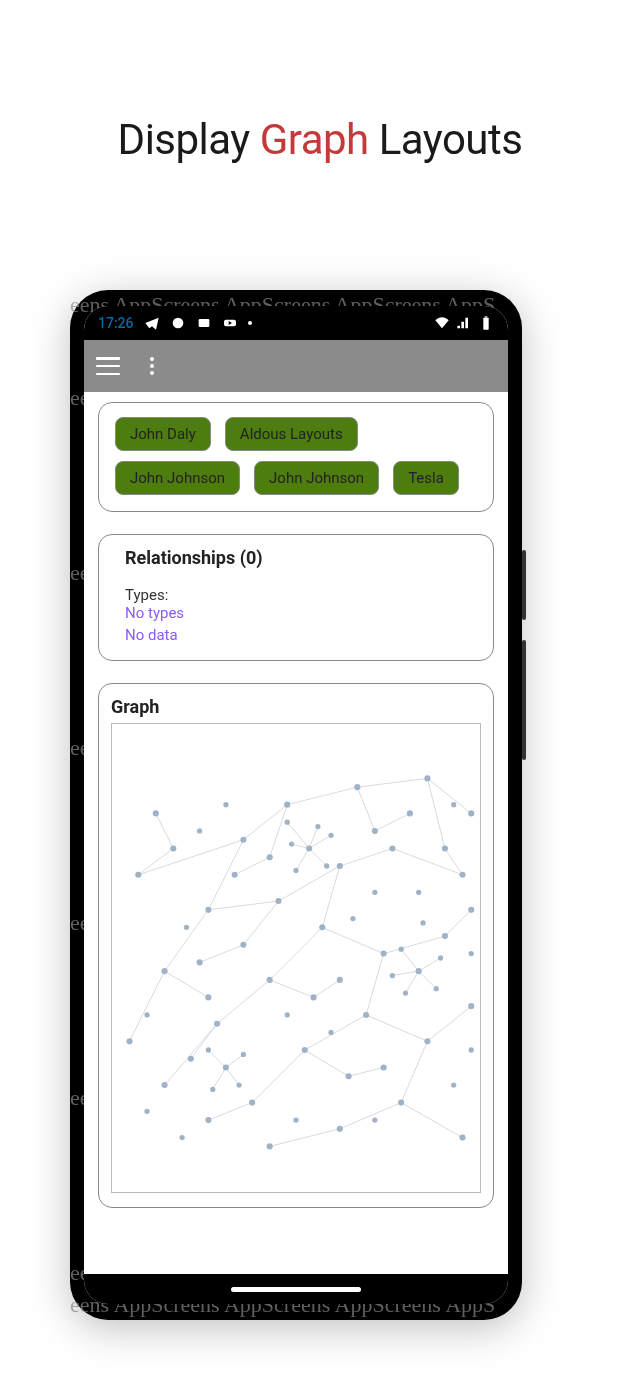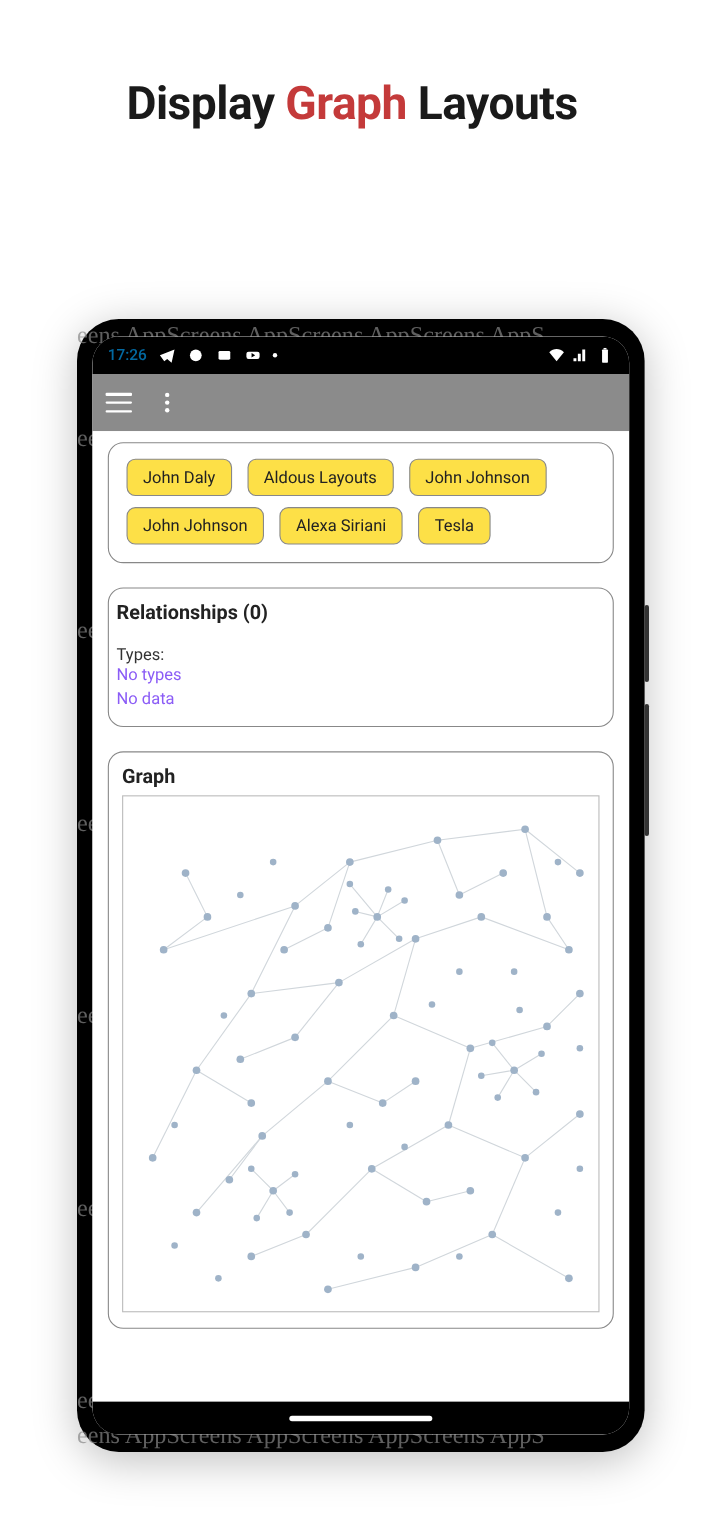--- a/index.html
+++ b/index.html
@@ -7,31 +7,31 @@
     width: 640px;
     height: 1387px;
     background: #ffffff;
     font-family: -apple-system, BlinkMacSystemFont, "Segoe UI", Roboto, sans-serif;
     position: relative;
     overflow: hidden;
   }
   .page-title {
     text-align: center;
     font-size: 42px;
-    font-weight: 700;
+    font-weight: 400;
     color: #1a1a1a;
-    padding-top: 70px;
+    padding-top: 115px;
     letter-spacing: -0.5px;
   }
   .page-title .accent { color: #c43a3a; }
   .phone-frame {
     position: absolute;
     left: 70px;
     top: 290px;
-    width: 516px;
+    width: 452px;
     height: 1030px;
     background: #000;
     border-radius: 38px;
     box-shadow: 0 8px 40px rgba(0,0,0,0.25);
     padding: 16px 14px;
   }
   .phone-side-btn {
     position: absolute;
     right: -4px;
     width: 4px;
@@ -96,37 +96,37 @@
   .content {
     flex: 1;
     background: #fff;
     padding: 10px 14px;
     overflow: hidden;
     position: relative;
   }
   .card {
     border: 1.5px solid #888;
     border-radius: 14px;
-    padding: 12px 7px;
+    padding: 12px 26px;
     margin-bottom: 22px;
     background: #fff;
   }
   .card.chips-card { padding: 14px 16px 16px; }
   .chips-row {
     display: flex;
     flex-wrap: wrap;
     gap: 10px 14px;
   }
   .chip {
     border: 1.5px solid #888;
     border-radius: 8px;
     padding: 7px 14px;
     font-size: 15px;
     color: #222;
-    background: #fde047;
+    background: #4d7c0f;
     cursor: pointer;
   }
   .section-title {
     font-size: 18px;
     font-weight: 700;
     color: #222;
     margin-bottom: 6px;
   }
   .field-label { font-size: 15px; color: #333; margin-top: 18px; }
   .field-value { font-size: 15px; color: #8b5cf6; margin-bottom: 4px; }
@@ -231,21 +231,20 @@
     </div>
 
     <div class="content">
 
       <div class="card chips-card">
         <div class="chips-row">
           <div class="chip">John Daly</div>
           <div class="chip">Aldous Layouts</div>
           <div class="chip">John Johnson</div>
           <div class="chip">John Johnson</div>
-          <div class="chip">Alexa Siriani</div>
           <div class="chip">Tesla</div>
         </div>
       </div>
 
       <div class="card">
         <div class="section-title">Relationships (0)</div>
         <div class="field-label">Types:</div>
         <div class="field-value">No types</div>
         <div class="field-value">No data</div>
       </div>

